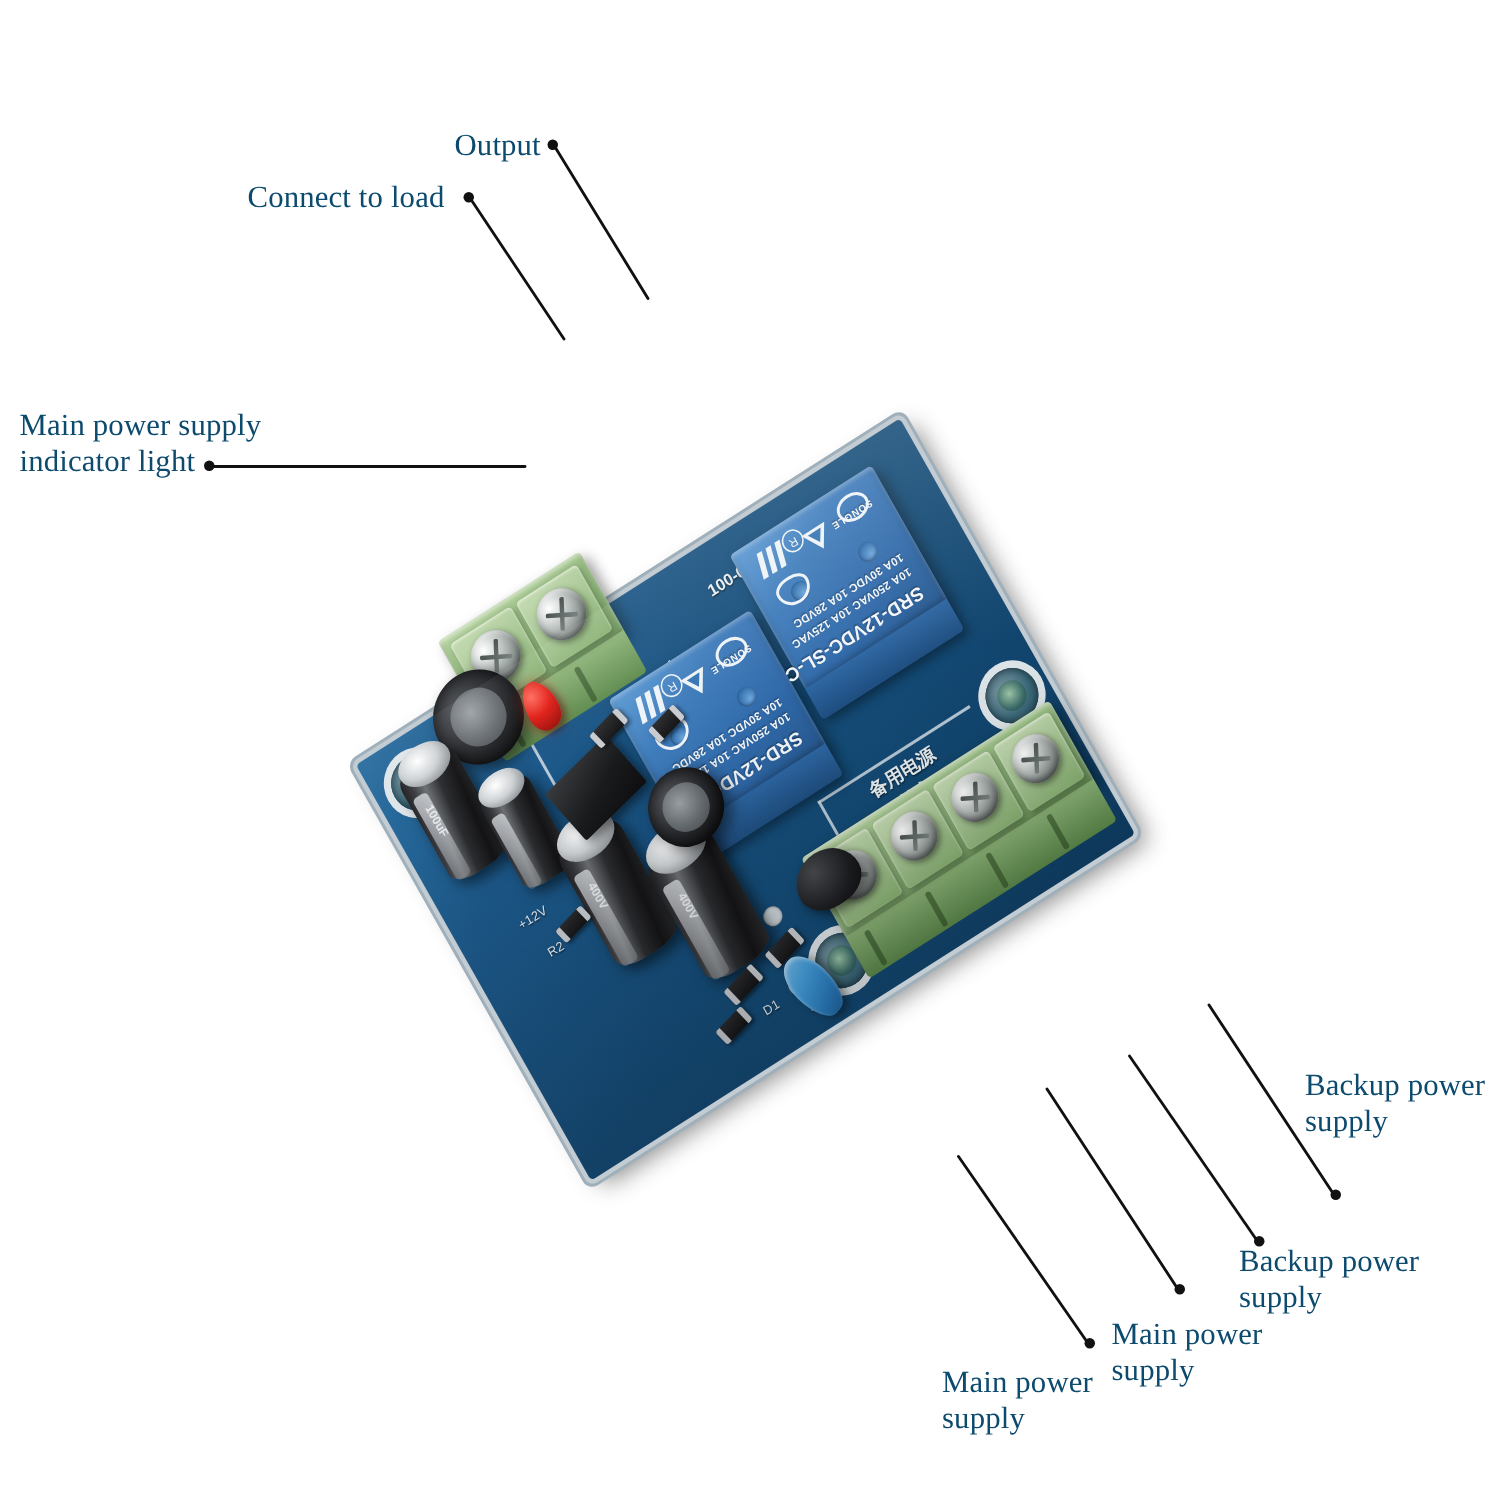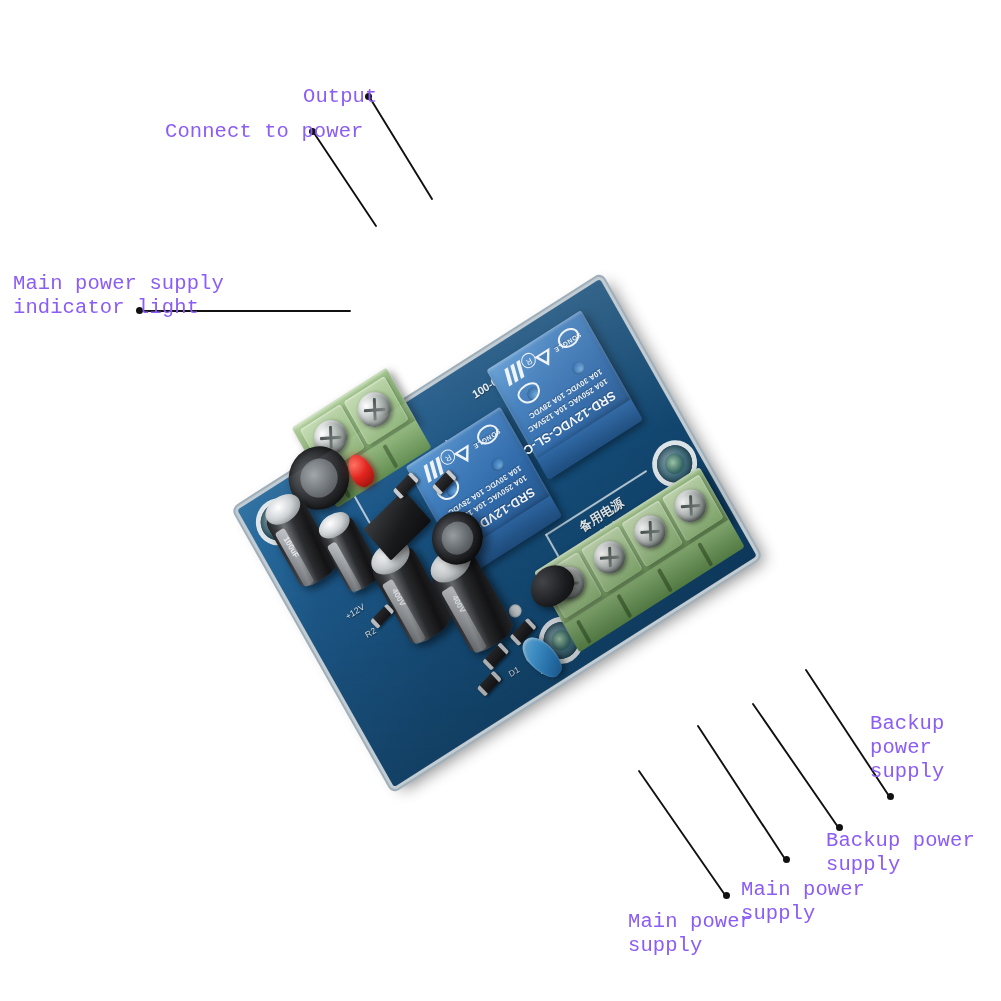--- a/index.html
+++ b/index.html
@@ -2,22 +2,22 @@
 <html><head>
 <meta charset="utf-8">
 <title>Relay Module Annotated Photo</title>
 <style>
   html,body{margin:0;padding:0;background:#ffffff;}
   body{width:1001px;height:1001px;overflow:hidden;
        font-family:"Liberation Sans","DejaVu Sans",sans-serif;}
   #stage{position:relative;width:1001px;height:1001px;background:#ffffff;}
 
   
-  .anno{position:absolute;color:#8b5cf6;font-size:20.5px;line-height:1.18;
-        font-family:Liberation Mono, monospace;
+  .anno{position:absolute;color:#0c4a6e;font-size:20.5px;line-height:1.18;
+        font-family:Liberation Serif, serif;
         white-space:pre-line;letter-spacing:.1px;}
   .dot{position:absolute;width:7px;height:7px;border-radius:50%;background:#111;}
 
   
   #leaders{position:absolute;left:0;top:0;width:1001px;height:1001px;
            pointer-events:none;}
 
   
   #photo{position:absolute;left:0;top:0;width:1001px;height:1001px;}
 
@@ -341,21 +341,21 @@
 
   <div class="dot" style="left:365px;top:93px;"></div>
   <div class="dot" style="left:309px;top:128px;"></div>
   <div class="dot" style="left:136px;top:307px;"></div>
   <div class="dot" style="left:887px;top:793px;"></div>
   <div class="dot" style="left:836px;top:824px;"></div>
   <div class="dot" style="left:783px;top:856px;"></div>
   <div class="dot" style="left:723px;top:892px;"></div>
 
   <div class="anno" style="left:303px;top:85px;">Output</div>
-  <div class="anno" style="left:165px;top:120px;">Connect to power</div>
+  <div class="anno" style="left:165px;top:120px;">Connect to load</div>
   <div class="anno" style="left:13px;top:272px;">Main power supply
 indicator light</div>
   <div class="anno" style="left:870px;top:712px;">Backup power
 supply</div>
   <div class="anno" style="left:826px;top:829px;">Backup power
 supply</div>
   <div class="anno" style="left:741px;top:878px;">Main power
 supply</div>
   <div class="anno" style="left:628px;top:910px;">Main power
 supply</div>

